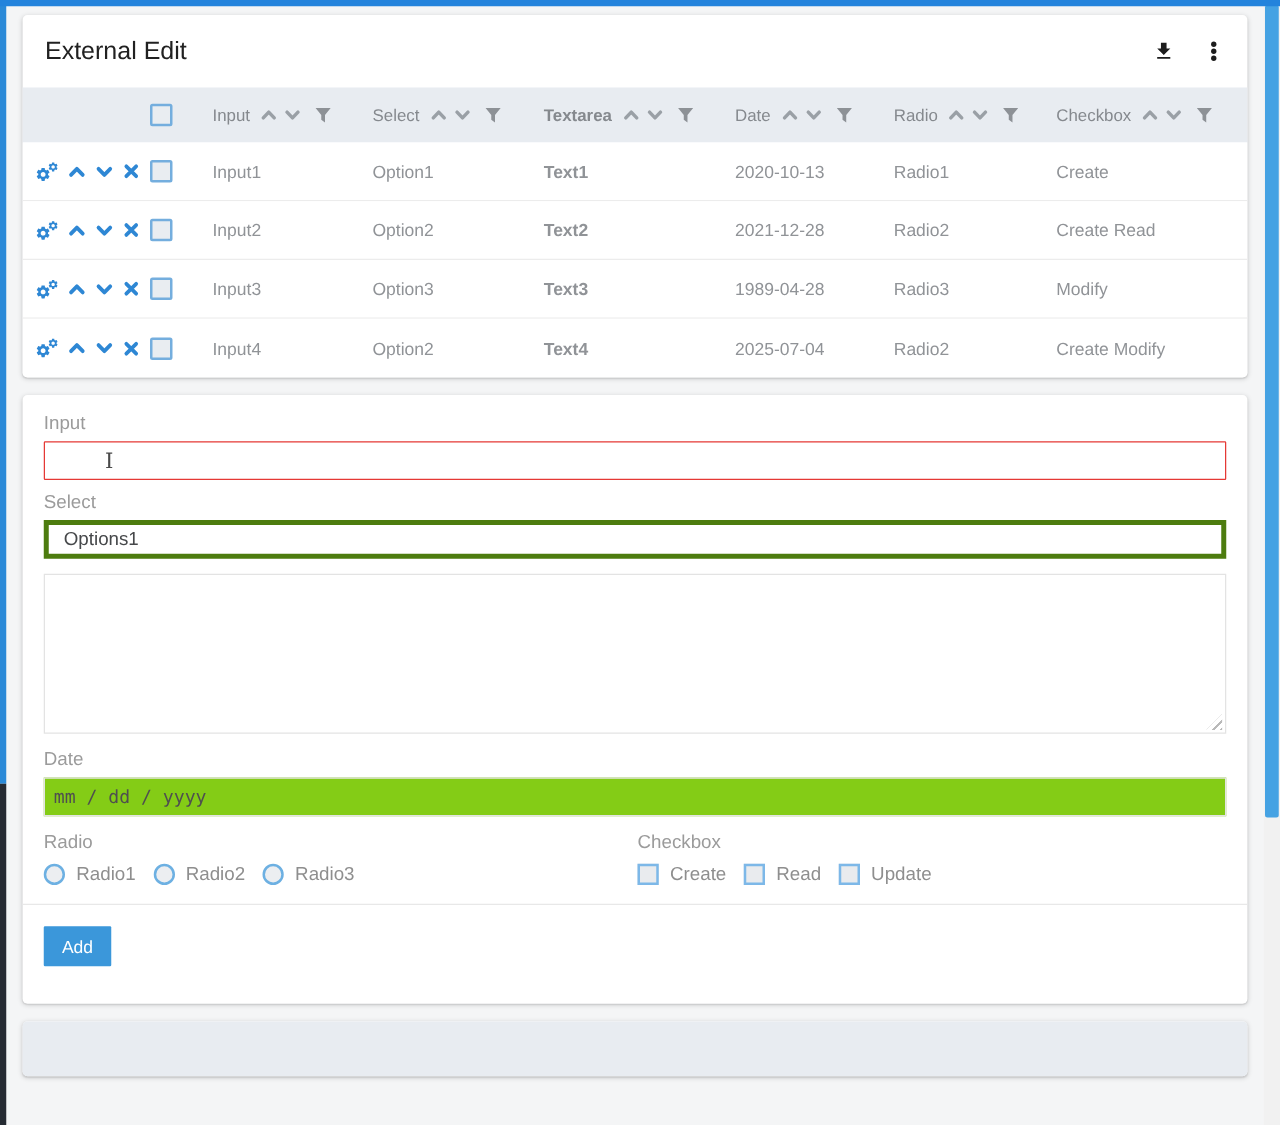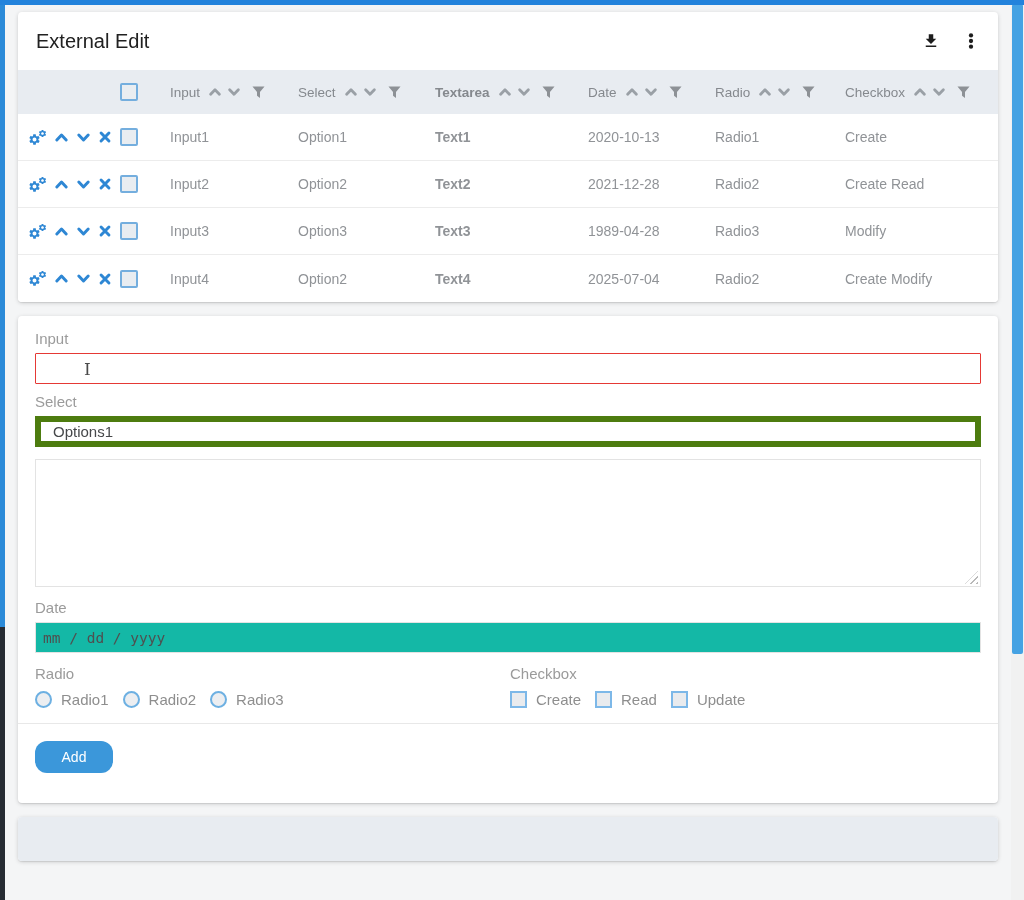--- a/index.html
+++ b/index.html
@@ -57,39 +57,39 @@
   .act-ic svg { display:block; }
   .cogs { position:relative; width:19px; height:17px; }
   .cogs .gear-big { position:absolute; left:0; bottom:0; width:13px; height:13px; }
   .cogs .gear-small { position:absolute; right:0; top:0; width:9px; height:9px; }
 
   
   .form-body { padding:14px 17px 0 17px; }
   .f-label { font-size:15px; color:#9b9b9b; margin-bottom:6px; }
   .input-red { width:100%; height:31px; border:1.5px solid #e53935; border-radius:1px; background:#fff; position:relative; margin-bottom:9px; }
   .ibeam { position:absolute; left:48px; top:5px; font-family:"DejaVu Serif", serif; font-size:17px; color:#4a4a4a; pointer-events:none; }
-  .select-box { width:100%; height:31px; border:6px solid #4d7c0f; background:#fff; display:flex; align-items:center; padding-left:12px; font-size:15px; color:#46484a; margin-bottom:12px; cursor:pointer; }
+  .select-box { width:100%; height:31px; border:4px solid #4d7c0f; background:#fff; display:flex; align-items:center; padding-left:12px; font-size:15px; color:#46484a; margin-bottom:12px; cursor:pointer; }
   .textarea-box { width:100%; height:128px; border:1px solid #e3e3e3; background:#fff; position:relative; margin-bottom:12px; }
   .resize-handle { position:absolute; right:2px; bottom:2px; width:13px; height:13px;
     background:repeating-linear-gradient(135deg, transparent 0 3px, #b9b9b9 3px 4.6px);
     clip-path:polygon(100% 0, 100% 100%, 0 100%); cursor:nwse-resize; }
-  .date-box { width:100%; height:31px; border:1px solid #e3e3e3; background:#14b8a6; display:flex; align-items:center; padding-left:7px; font-family:"DejaVu Sans Mono", monospace; font-size:14.5px; color:#4f4f4f; margin-bottom:12px; cursor:text; }
+  .date-box { width:100%; height:31px; border:1px solid #e3e3e3; background:#84cc16; display:flex; align-items:center; padding-left:7px; font-family:"DejaVu Sans Mono", monospace; font-size:14.5px; color:#4f4f4f; margin-bottom:12px; cursor:text; }
 
   .choices-row { display:flex; }
   .radio-group { width:475px; }
   .check-group { flex:1; }
   .opt-row { display:flex; align-items:center; margin-top:9px; }
   .opt { display:flex; align-items:center; margin-right:14px; cursor:pointer; }
   .radio-circle { width:17px; height:17px; border:2px solid #6db0e2; border-radius:50%; background:#eceef1; margin-right:9px; }
   .check-square { width:17px; height:17px; border:2px solid #7db8e8; background:#e9ebee; margin-right:9px; }
   .opt-label { font-size:15px; color:#8e8e8e; }
 
   .form-divider { border:none; border-top:1px solid #e8e8e8; margin-top:15px; }
   .form-footer { padding:17px 17px 30px 17px; }
-  .add-btn { width:78px; height:32px; background:#3b97da; color:#fff; border:none; border-radius:12px; font-size:14px; font-family:"Liberation Sans", sans-serif; cursor:pointer; }
+  .add-btn { width:54px; height:32px; background:#3b97da; color:#fff; border:none; border-radius:1px; font-size:14px; font-family:"Liberation Sans", sans-serif; cursor:pointer; }
 
   .strip { height:44px; background:#e8ecf1; }
 </style>
 </head>
 <body>
 
 <svg width="0" height="0" style="position:absolute">
   <defs>
     <symbol id="i-chev-up" viewBox="0 0 16 16">
         <path d="M3 10.6 L8 5.4 L13 10.6" fill="none" stroke="currentColor" stroke-width="3.2" stroke-linecap="round" stroke-linejoin="round"></path>

